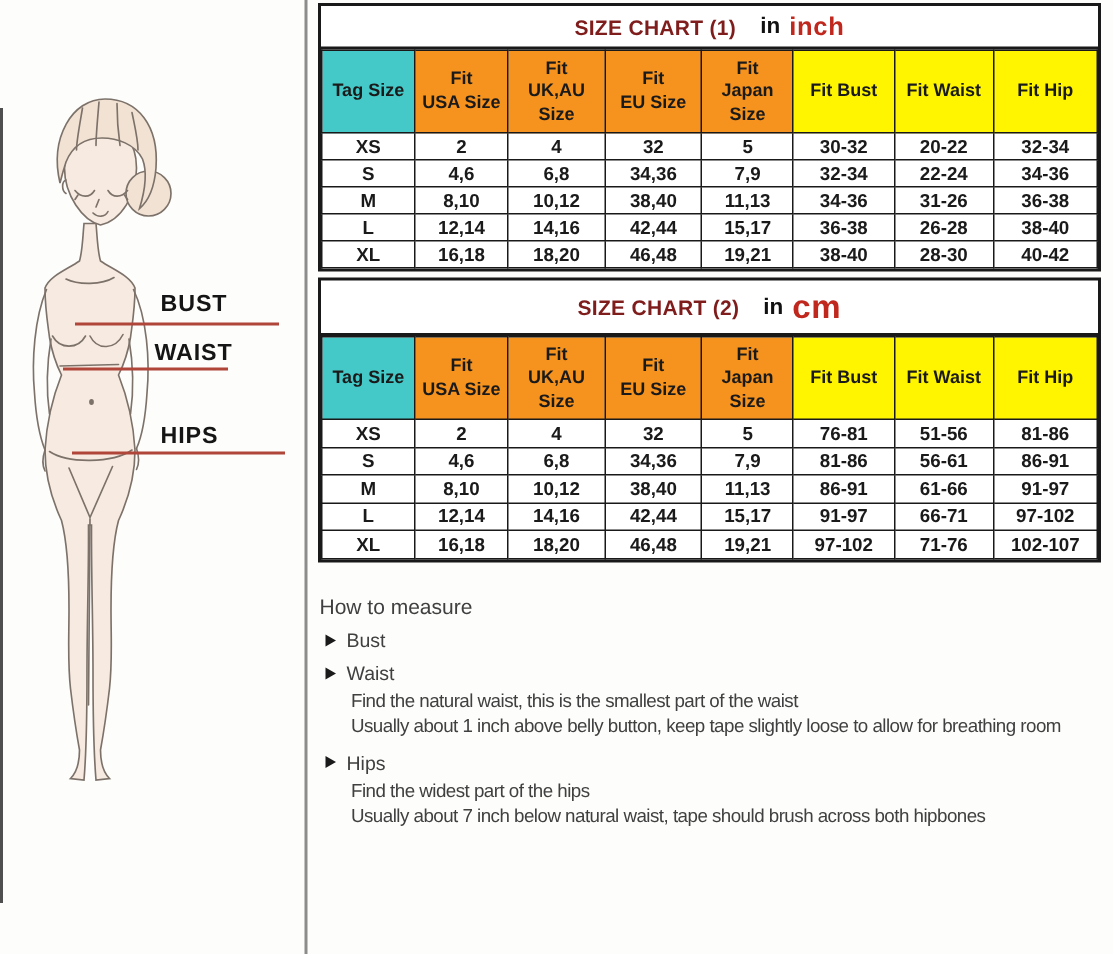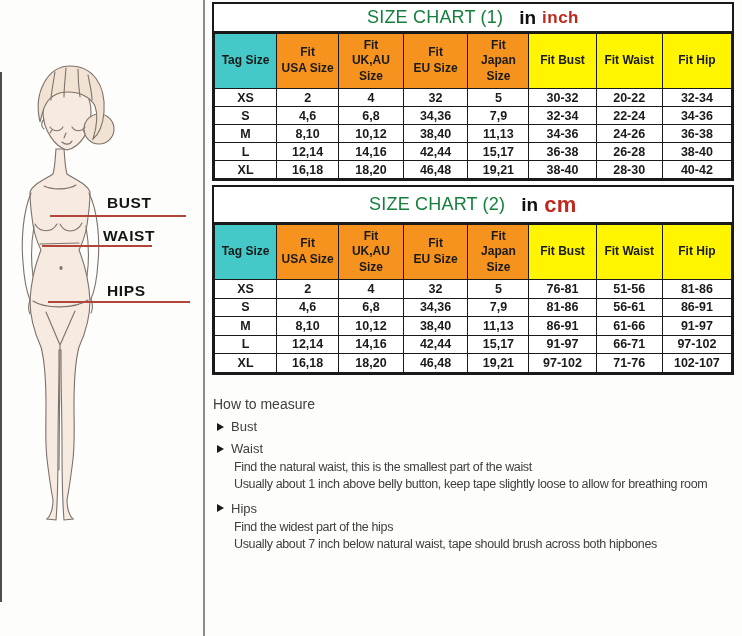--- a/index.html
+++ b/index.html
@@ -17,22 +17,22 @@
   .left-edge{position:absolute;left:0;top:72px;width:2px;height:530px;background:#4f4f4f;}
   .divider{position:absolute;left:203px;top:0;width:2px;height:636px;background:#8c8c8c;}
   .fig-label{position:absolute;font-size:15.5px;font-weight:700;letter-spacing:.6px;color:#151515;}
   .fig-line{position:absolute;height:2px;background:var(--mline);}
   
   .tables{position:absolute;left:212px;top:2px;width:522px;}
   .chart-block{border:2px solid var(--bd);background:#fff;}
   .chart-block.second{margin-top:4px;}
   .chart-title{height:27px;display:flex;align-items:center;justify-content:center;border-bottom:2px solid var(--bd);}
   .chart-block.second .chart-title{height:35px;}
-  .t-main{font-size:18px;font-weight:400;color:#15803d;letter-spacing:.2px;}
-  .t-in{font-size:19px;font-weight:700;color:#111;margin-left:16px;margin-right:6px;}
+  .t-main{font-size:14px;font-weight:700;color:#7f1d1d;letter-spacing:.2px;}
+  .t-in{font-size:15px;font-weight:700;color:#111;margin-left:16px;margin-right:6px;}
   .t-unit{font-size:17px;font-weight:700;color:var(--red);letter-spacing:.5px;}
   .chart-block.second .t-unit{font-size:22px;}
   table{border-collapse:collapse;width:100%;table-layout:fixed;}
   th,td{border:1px solid var(--bd);text-align:center;vertical-align:middle;padding:0;color:#1a1a1a;}
   thead th{height:54px;font-size:12px;font-weight:700;white-space:pre-line;line-height:1.3;}
   th.col-tag{background:var(--cyan);}
   th.col-fit{background:var(--orange);}
   th.col-meas{background:var(--yellow);}
   tbody td{height:17px;font-size:12.5px;font-weight:700;background:#fff;}
   .chart-block.second tbody td{height:17.5px;}
@@ -144,21 +144,21 @@
             <td>22-24</td>
             <td>34-36</td>
           </tr>
           <tr>
             <td>M</td>
             <td>8,10</td>
             <td>10,12</td>
             <td>38,40</td>
             <td>11,13</td>
             <td>34-36</td>
-            <td>24-26</td>
+            <td>31-26</td>
             <td>36-38</td>
           </tr>
           <tr>
             <td>L</td>
             <td>12,14</td>
             <td>14,16</td>
             <td>42,44</td>
             <td>15,17</td>
             <td>36-38</td>
             <td>26-28</td>

